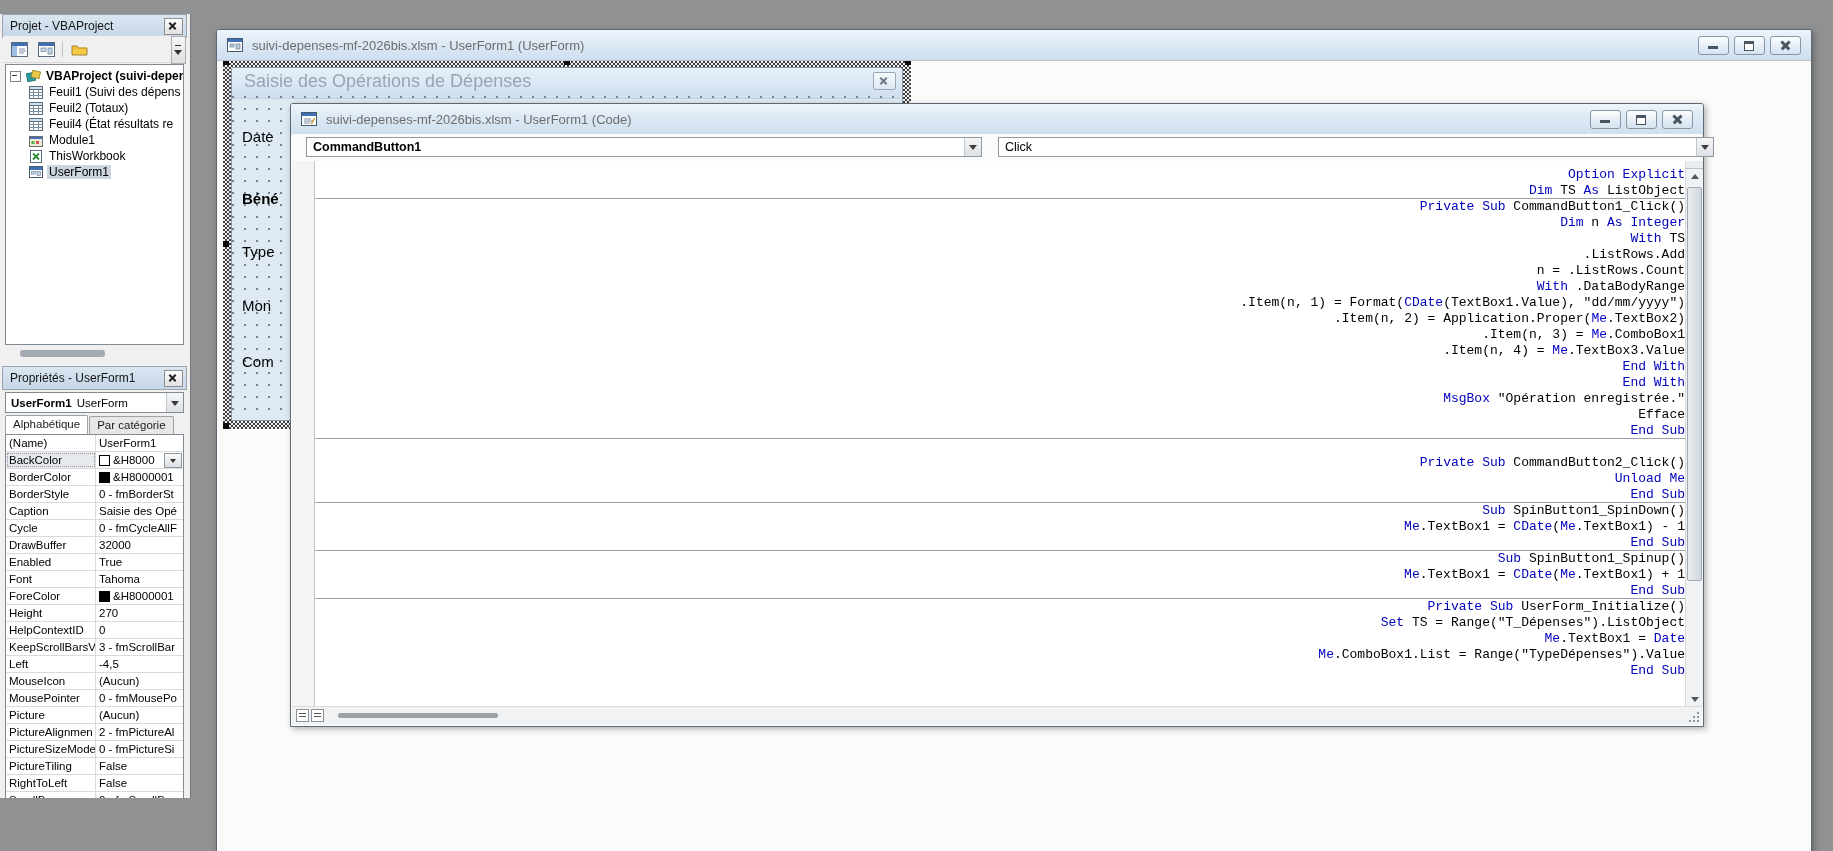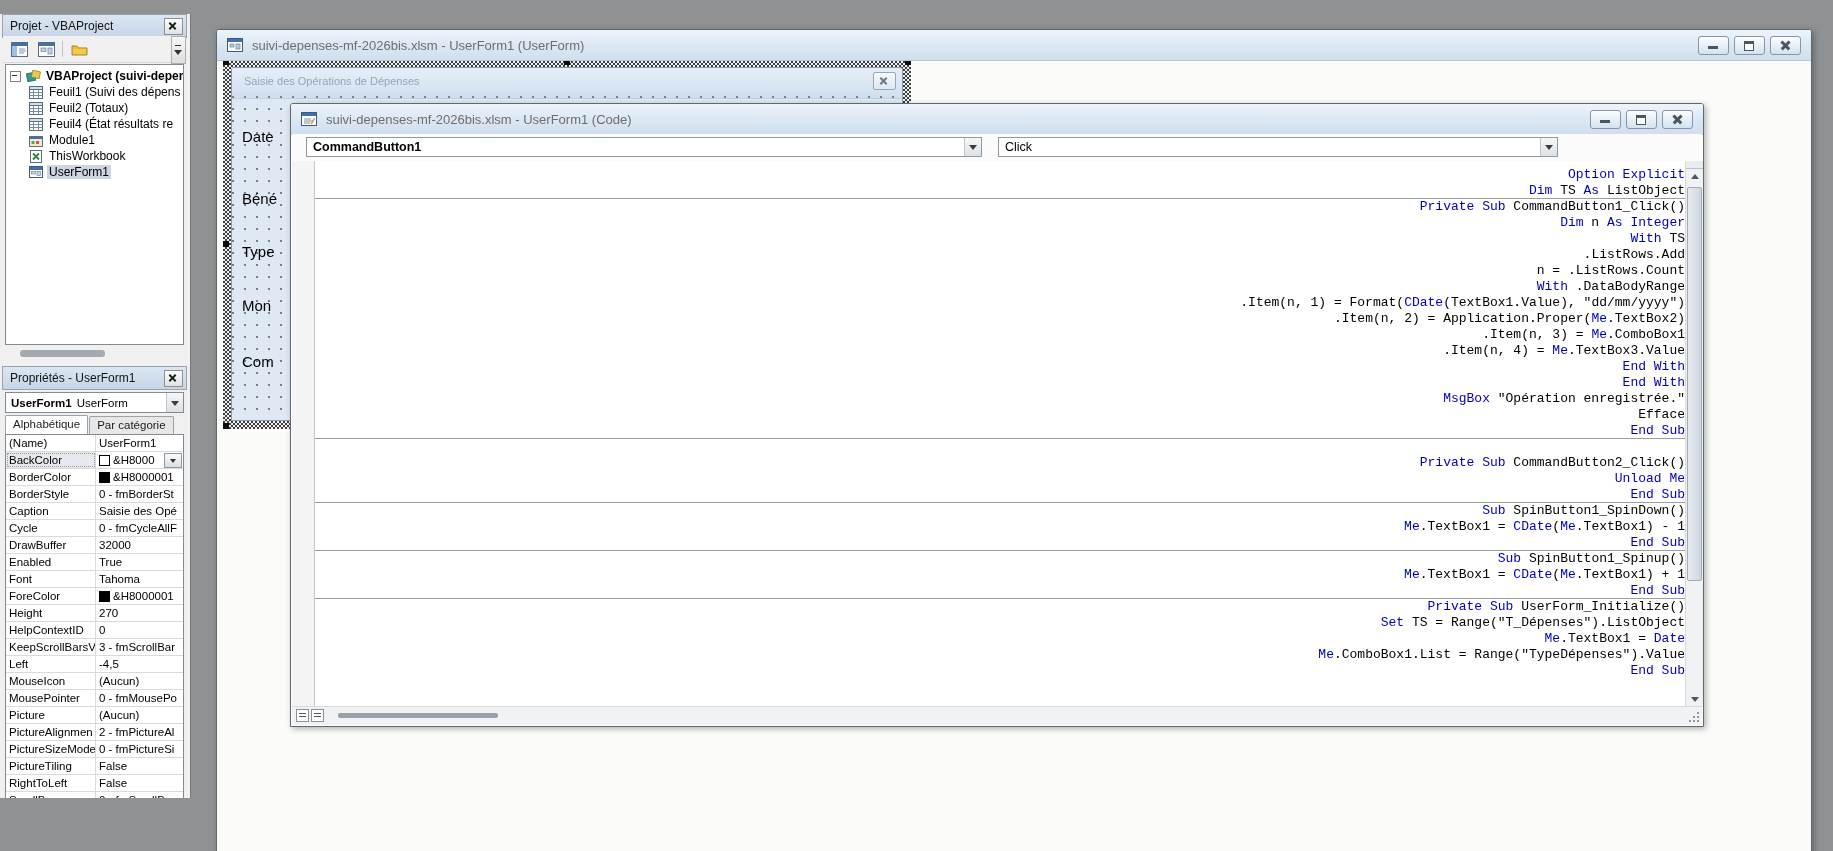--- a/index.html
+++ b/index.html
@@ -88,37 +88,37 @@
   #des-content{position:absolute;left:1px;right:1px;top:31px;bottom:0;background:#fbfcf9;overflow:hidden;}
   #sel-frame{position:absolute;left:5px;top:-2px;width:688px;height:370px;
              background:repeating-conic-gradient(#3e3e3e 0% 25%,#f0f0f0 0% 50%) 0 0/4px 4px;}
   .handle{position:absolute;width:6px;height:6px;background:#0c0c0c;}
   .handle.tl{left:0;top:0}.handle.tm{left:calc(50% - 3px);top:0}.handle.tr{right:0;top:0}
   .handle.ml{left:0;top:calc(50% - 3px)}.handle.mr{right:0;top:calc(50% - 3px)}
   .handle.bl{left:0;bottom:0}.handle.bm{left:calc(50% - 3px);bottom:0}.handle.br{right:0;bottom:0}
   #uform{position:absolute;left:8px;top:8px;right:8px;bottom:8px;border:1px solid #8a98a8;border-radius:3px 3px 0 0;
          background:#dfe9f3;overflow:hidden;}
   #uform-caption{height:26px;background:linear-gradient(#e6eff9,#cfdfef);display:flex;align-items:center;
-                 padding:0 6px 4px 12px;font-size:11px;color:#99a4b2;border-bottom:1px solid #c3d0dd;}
+                 padding:0 6px 4px 12px;font-size:18px;color:#99a4b2;border-bottom:1px solid #c3d0dd;}
   #uform-close{margin-left:auto;width:21px;height:16px;border:1px solid #9aa6b4;border-radius:2px;position:relative;
                background:linear-gradient(#f7fafd,#dee8f2);}
   #uform-close::before,#uform-close::after{content:"";position:absolute;left:5px;top:7px;width:9px;height:2px;background:#6e7a88;}
   #uform-close::before{transform:rotate(45deg);} #uform-close::after{transform:rotate(-45deg);}
   #uform-body{position:absolute;left:0;right:0;top:26px;bottom:0;
               background-image:radial-gradient(circle,#74818f 1px,transparent 1.2px);
               background-size:12px 12px;background-position:7px 9px;}
   .form-label{position:absolute;left:10px;font-size:15px;color:#000;white-space:nowrap;}
 
   
   #code-win{left:290px;top:103px;width:1412px;height:622px;background:#fff;}
   #combo-strip{position:absolute;left:1px;right:1px;top:30px;height:27px;background:#fbfbfb;border-bottom:1px solid #d2d2d2;}
   .code-combo{position:absolute;top:3px;height:20px;border:1px solid #9099a2;background:#fff;font-size:12.5px;
               display:flex;align-items:center;padding-left:6px;box-sizing:border-box;}
   #combo-obj{left:14px;width:676px;font-weight:bold;}
-  #combo-evt{left:706px;width:560px;}
+  #combo-evt{left:706px;width:716px;}
   #code-area{position:absolute;left:1px;right:18px;top:57px;bottom:19px;background:#fff;overflow:hidden;}
   #code-margin{position:absolute;left:0;top:0;bottom:0;width:22px;background:#f4f4f4;border-right:1px solid #c6c6c6;}
   #code-lines{position:absolute;left:0;right:0;top:6px;font-family:"Liberation Mono","DejaVu Sans Mono",monospace;
               font-size:13px;line-height:16px;}
   .code-line{position:relative;height:16px;white-space:pre;padding-left:45px;text-align:right;}
   .code-line.sep::before{content:"";position:absolute;left:23px;right:0;top:-1px;border-top:1px solid #9aa0a6;}
   .kw{color:var(--kw);} .pl{color:#000;}
   #v-scroll{position:absolute;right:0;top:57px;bottom:19px;width:17px;background:#f1f2f3;border-left:1px solid #dadada;}
   #v-split{position:absolute;left:0;right:0;top:0;height:7px;background:#e9edf0;border-bottom:1px solid #b9c1c9;}
   .sb-arrow{position:absolute;left:0;right:0;height:16px;display:flex;align-items:center;justify-content:center;}
@@ -170,21 +170,21 @@
         <span class="handle bl"></span>
         <span class="handle bm"></span>
         <span class="handle br"></span>
         <div id="uform">
           <div id="uform-caption">
             <span>Saisie des Opérations de Dépenses</span>
             <span id="uform-close"></span>
           </div>
           <div id="uform-body">
               <div class="form-label" style="top: 34px;">Date</div>
-              <div class="form-label" style="top: 96px;">Béné</div>
+              <div class="form-label" style="top: 96px; font-weight: bold;">Béné</div>
               <div class="form-label" style="top: 149px;">Type</div>
               <div class="form-label" style="top: 203px; text-align: right;">Mon</div>
               <div class="form-label" style="top: 259px;">Com</div>
             </div>
         </div>
       </div>
     </div>
   </div>
 
   <div class="mdi-win" id="code-win">

